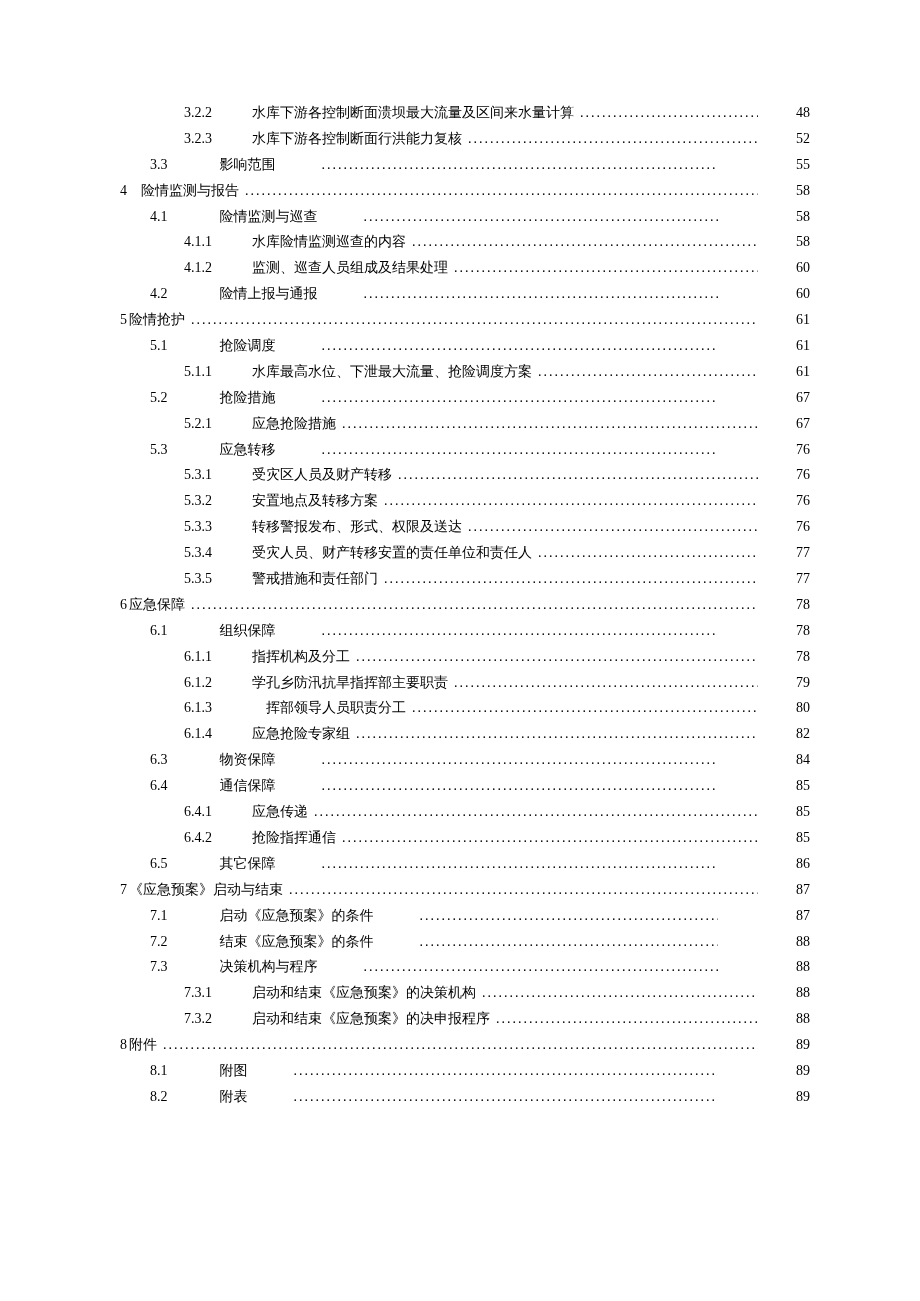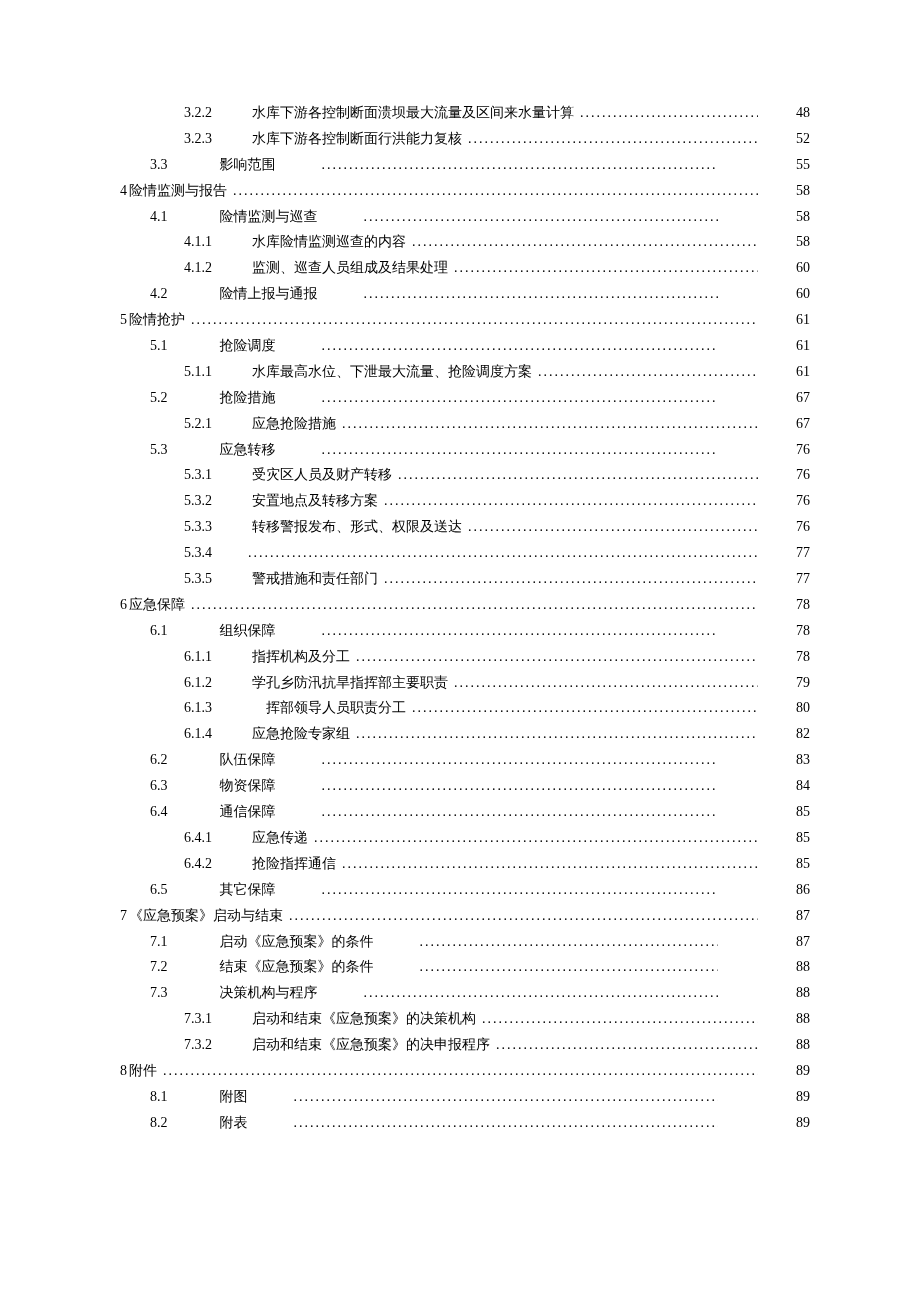--- a/index.html
+++ b/index.html
@@ -67,21 +67,21 @@
         <span class="toc-leader"></span>
         <span class="toc-page">52</span>
       </div>
       <div class="toc-entry lvl2">
         <span class="toc-num">3.3</span>
         <span class="toc-text">影响范围</span>
         <span class="toc-leader"></span>
         <span class="toc-page">55</span>
       </div>
       <div class="toc-entry lvl1">
-        <span class="toc-text"><span>4</span><span style="padding-left: 2px;">险情监测与报告</span></span>
+        <span class="toc-text"><span>4</span><span style="padding-left: 14px;">险情监测与报告</span></span>
         <span class="toc-leader"></span>
         <span class="toc-page">58</span>
       </div>
       <div class="toc-entry lvl2">
         <span class="toc-num">4.1</span>
         <span class="toc-text">险情监测与巡查</span>
         <span class="toc-leader"></span>
         <span class="toc-page">58</span>
       </div>
       <div class="toc-entry lvl3">
@@ -150,20 +150,21 @@
         <span class="toc-page">76</span>
       </div>
       <div class="toc-entry lvl3">
         <span class="toc-num">5.3.3</span>
         <span class="toc-text">转移警报发布、形式、权限及送达</span>
         <span class="toc-leader"></span>
         <span class="toc-page">76</span>
       </div>
       <div class="toc-entry lvl3">
         <span class="toc-num">5.3.4</span>
+        <span class="toc-text">受灾人员、财产转移安置的责任单位和责任人</span>
         <span class="toc-leader"></span>
         <span class="toc-page">77</span>
       </div>
       <div class="toc-entry lvl3">
         <span class="toc-num">5.3.5</span>
         <span class="toc-text">警戒措施和责任部门</span>
         <span class="toc-leader"></span>
         <span class="toc-page">77</span>
       </div>
       <div class="toc-entry lvl1">
@@ -193,26 +194,20 @@
         <span class="toc-num">6.1.3</span>
         <span class="toc-text">　挥部领导人员职责分工</span>
         <span class="toc-leader"></span>
         <span class="toc-page">80</span>
       </div>
       <div class="toc-entry lvl3">
         <span class="toc-num">6.1.4</span>
         <span class="toc-text">应急抢险专家组</span>
         <span class="toc-leader"></span>
         <span class="toc-page">82</span>
-      </div>
-      <div class="toc-entry lvl2">
-        <span class="toc-num">6.2</span>
-        <span class="toc-text">队伍保障</span>
-        <span class="toc-leader"></span>
-        <span class="toc-page">83</span>
       </div>
       <div class="toc-entry lvl2">
         <span class="toc-num">6.3</span>
         <span class="toc-text">物资保障</span>
         <span class="toc-leader"></span>
         <span class="toc-page">84</span>
       </div>
       <div class="toc-entry lvl2">
         <span class="toc-num">6.4</span>
         <span class="toc-text">通信保障</span>

